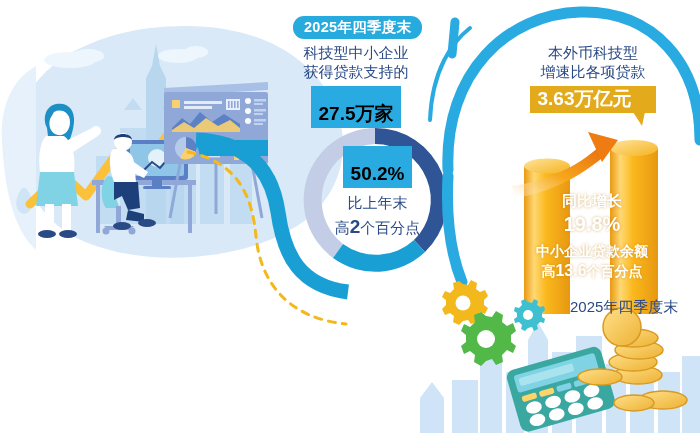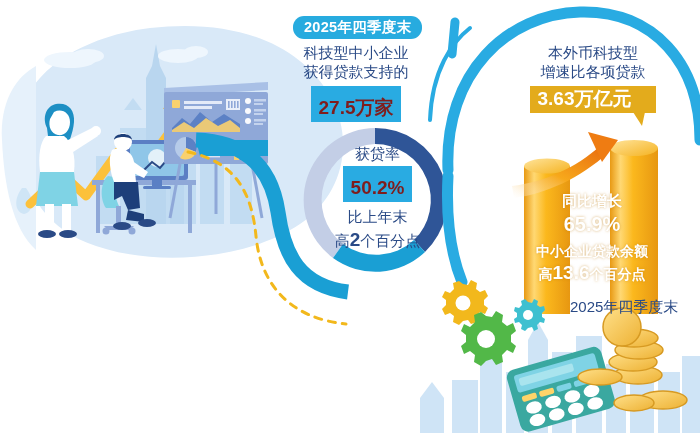--- a/index.html
+++ b/index.html
@@ -24,24 +24,24 @@
     font-weight:bold;
     border-radius:11px;
     padding:2px 11px 3px 11px;
     font-size:14.5px;
     letter-spacing:0.3px;
     white-space:nowrap;
   }
   .hl-cyan {
     display:inline-block;
     background:#29abe2;
-    color:#7f1d1d;
+    color:#000000;
     font-weight:bold;
     font-size:19px;
-    padding:10px 8px 2px 8px;
+    padding:16px 8px 2px 8px;
     white-space:nowrap;
   }
   .hl-gold {
     display:inline-block;
     background:#e3ab1c;
     color:#ffffff;
     font-weight:bold;
     font-size:19px;
     padding:1px 25px 2px 8px;
     white-space:nowrap;
@@ -67,21 +67,21 @@
   .t-center .big { margin:1px 0 6px 0; }
 
   .t-right-1 { left:508px; top:44px; width:170px;text-align:center; }
   .t-right-2 { left:508px; top:86px; width:170px; }
 
   .t-bar { left:506px; top:192px; width:172px; }
   .t-bar .l1 { color:#ffffff; font-size:15px; font-weight:bold; text-shadow:0 0 3px rgba(190,120,10,.55); }
   .t-bar .l2 { color:#ffffff; font-size:20px; font-weight:bold; margin-top:1px; text-shadow:0 0 3px rgba(190,120,10,.55);}
   .t-bar .l3 { color:#ffffff; font-size:14px; font-weight:bold; margin-top:6px; text-shadow:0 0 3px rgba(190,120,10,.55);}
   .t-bar .l4 { color:#ffffff; font-size:14px; font-weight:bold; margin-top:1px; text-shadow:0 0 3px rgba(190,120,10,.55);}
-  .t-bar .l4 .bignum { font-size:19px; }
+  .t-bar .l4 .bignum { font-size:16px; }
 
   .t-foot { left:570px; top:298px; width:120px; color:#2a4a86; font-size:15px; text-align:left;}
 </style>
 </head>
 <body>
 
 <div id="stage">
 
   <svg class="layer" viewBox="0 0 700 433">
     <defs>
@@ -370,39 +370,38 @@
   </div>
   <div class="txt t-head-2">
     <div class="navy">科技型中小企业</div>
     <div class="navy">获得贷款支持的</div>
   </div>
   <div class="txt t-head-3">
     <span class="hl-cyan">27.5万家</span>
   </div>
 
   <div class="txt t-center">
-    <div class="line">获贷率</div>
     <div class="big"><span class="hl-cyan">50.2%</span></div>
     <div class="line">比上年末</div>
     <div class="navy">
       <span>高</span><span class="b" style="font-size:19px">2</span><span>个百分点</span>
     </div>
   </div>
 
   <div class="txt t-right-1">
     <div class="navy">本外币科技型</div>
     <div class="navy">增速比各项贷款</div>
   </div>
   <div class="txt t-right-2">
     <span class="hl-gold">3.63万亿元</span>
   </div>
 
   <div class="txt t-bar">
     <div class="l1">同比增长</div>
-    <div class="l2">65.9%</div>
+    <div class="l2">19.8%</div>
     <div class="l3">中小企业贷款余额</div>
     <div class="l4">
       <span>高</span><span class="bignum">13.6</span><span>个百分点</span>
     </div>
   </div>
 
   <div class="txt t-foot">2025年四季度末</div>
 
 </div>
 

